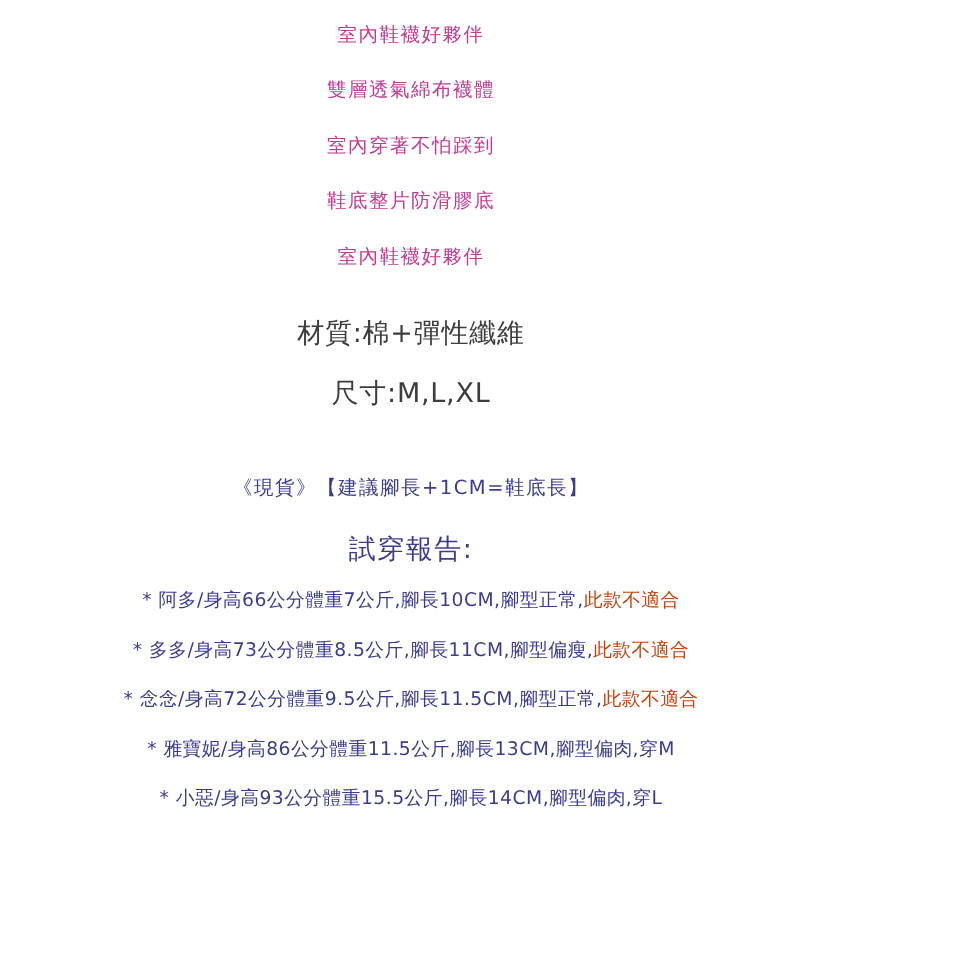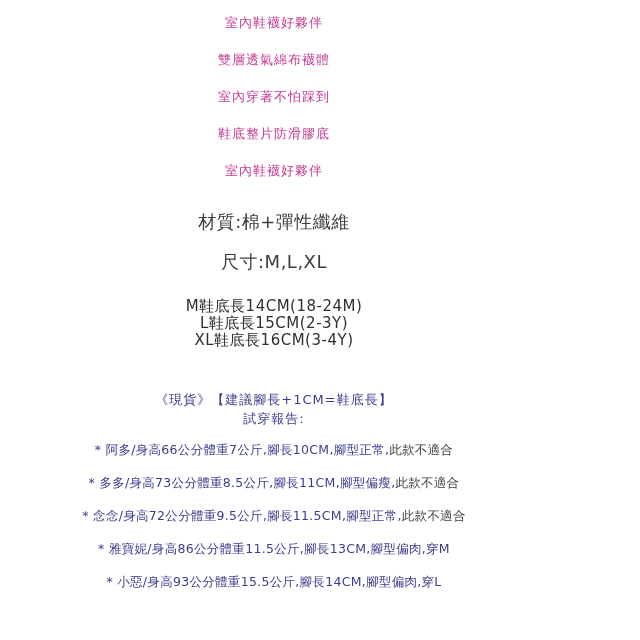--- a/index.html
+++ b/index.html
@@ -48,59 +48,54 @@
   }
 
   
   .stock-note {
     margin-top: 42px;
     color: #3c3c8e;
     font-size: 13px;
     letter-spacing: 1px;
   }
   .fit-title {
-    margin-top: 1px;
+    margin-top: 20px;
     color: #3c3c8e;
-    font-size: 13px;
+    font-size: 18px;
     letter-spacing: 1px;
   }
 
   
   .reports { margin-top: 14px; }
   .reports p {
     color: #3c3c8e;
     font-size: 12.5px;
     margin-bottom: 16px;
     letter-spacing: 0.3px;
   }
-  .reports .red { color: #404040; }
+  .reports .red { color: #c2410c; }
 </style>
 </head>
 <body>
 
 <div class="page">
 
   <div class="features">
     <p>室內鞋襪好夥伴</p>
     <p>雙層透氣綿布襪體</p>
     <p>室內穿著不怕踩到</p>
     <p>鞋底整片防滑膠底</p>
     <p>室內鞋襪好夥伴</p>
   </div>
 
   <div class="specs">
     <p>材質:棉+彈性纖維</p>
     <p>尺寸:M,L,XL</p>
   </div>
 
-  <div class="sizechart">
-    <p>M鞋底長14CM(18-24M)</p>
-    <p>L鞋底長15CM(2-3Y)</p>
-    <p>XL鞋底長16CM(3-4Y)</p>
-  </div>
 
   <p class="stock-note">《現貨》【建議腳長+1CM=鞋底長】</p>
 
   <p class="fit-title">試穿報告:</p>
 
   <div class="reports">
     <p><span>* 阿多/身高66公分體重7公斤,腳長10CM,腳型正常,</span><span class="red">此款不適合</span></p>
     <p><span>* 多多/身高73公分體重8.5公斤,腳長11CM,腳型偏瘦,</span><span class="red">此款不適合</span></p>
     <p><span>* 念念/身高72公分體重9.5公斤,腳長11.5CM,腳型正常,</span><span class="red">此款不適合</span></p>
     <p><span>* 雅寶妮/身高86公分體重11.5公斤,腳長13CM,腳型偏肉,穿M</span><span class="red"></span></p>

